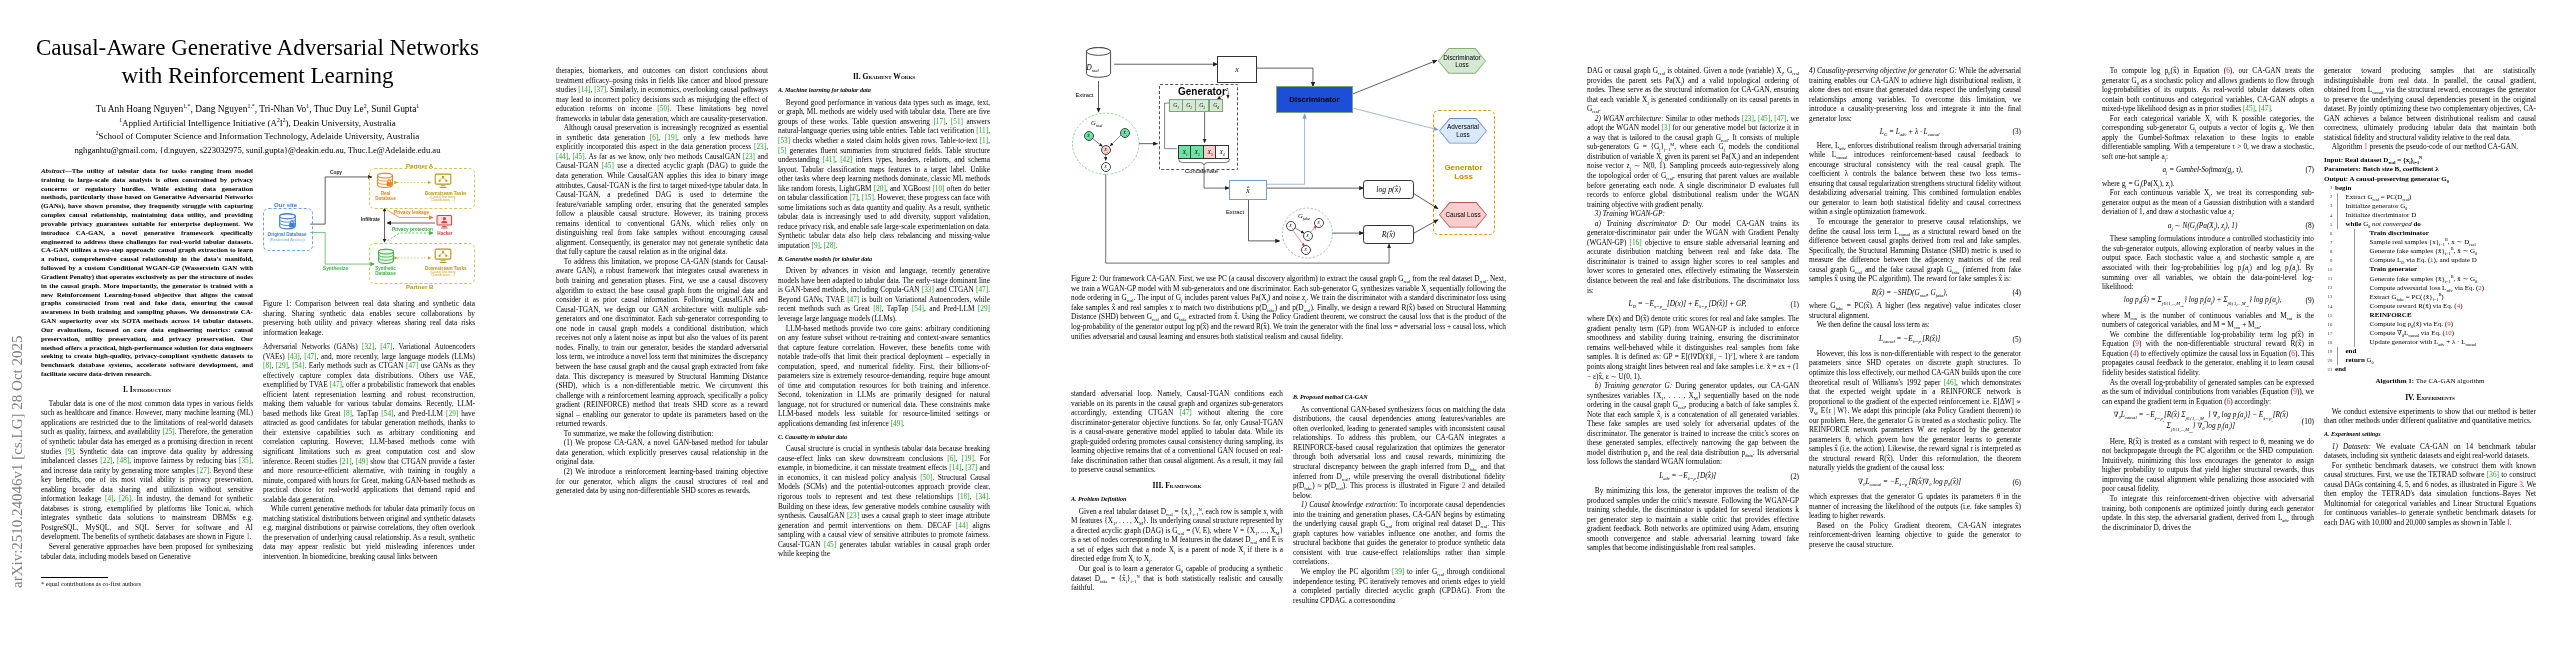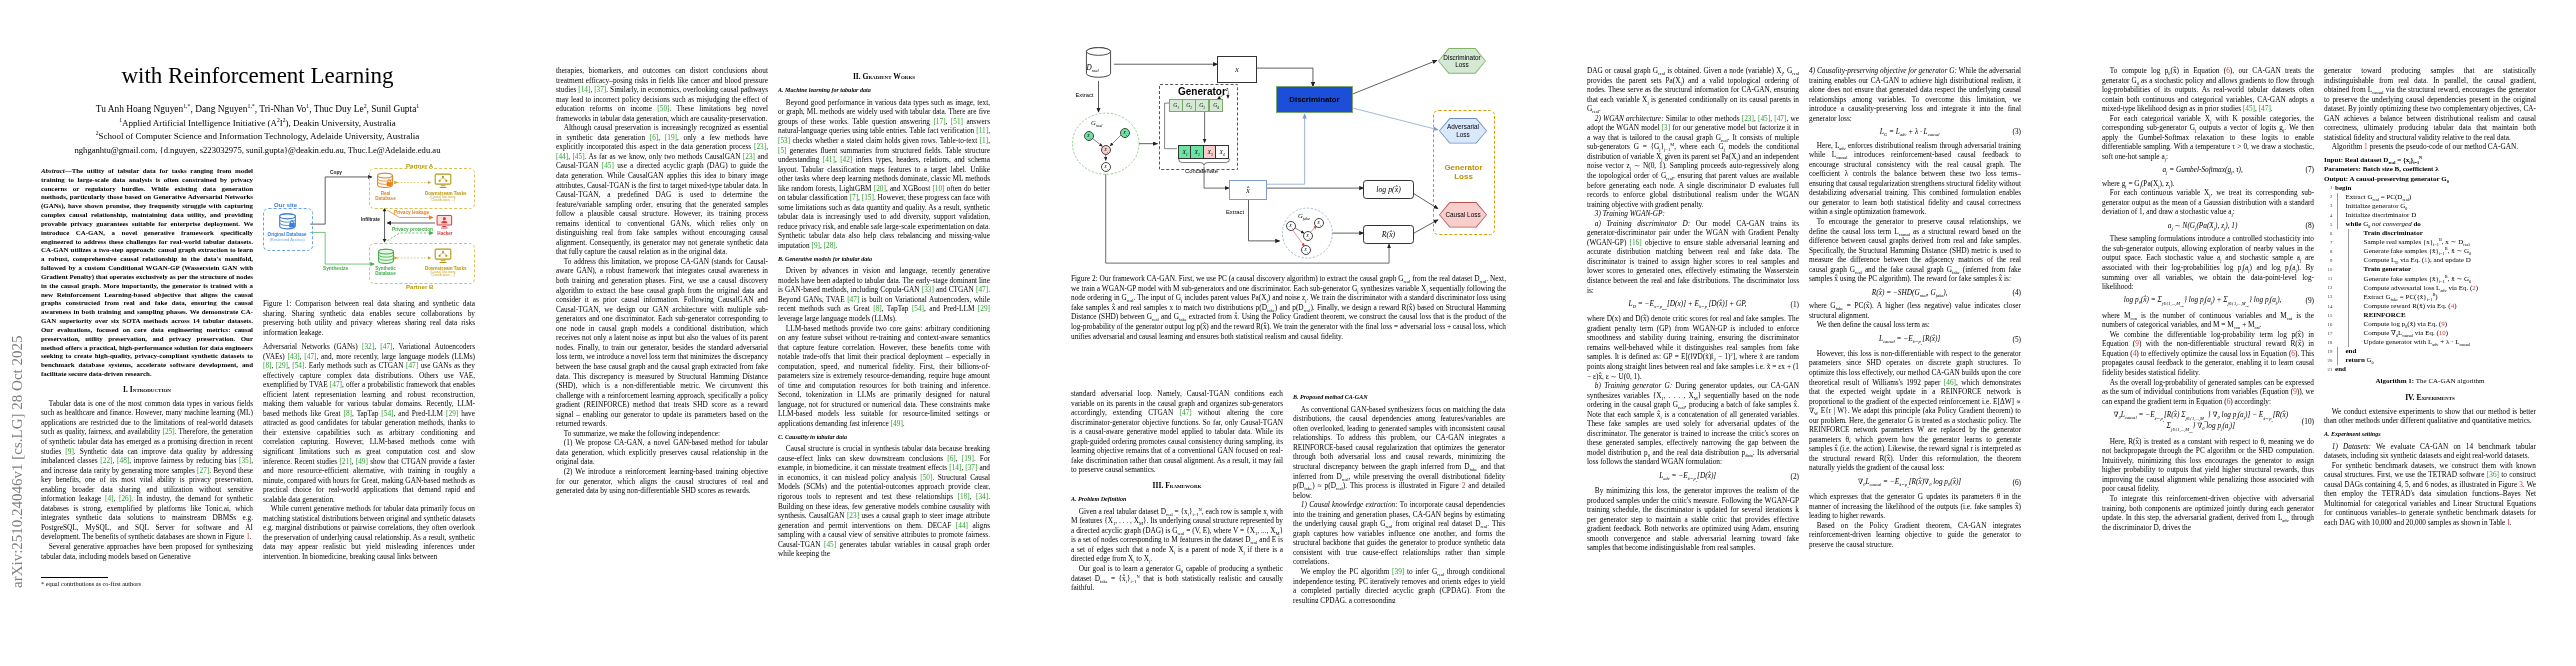--- a/index.html
+++ b/index.html
@@ -44,30 +44,30 @@
   .nodec{position:absolute;width:8.3px;height:8.3px;border-radius:50%;border:0.6px solid #444;display:flex;align-items:center;justify-content:center;font-size:4.2px;font-style:italic;font-family:"Liberation Serif",serif;}
   .gsub{position:absolute;width:12.2px;height:11px;border:0.6px solid #7ca86a;background:#d5e8d4;display:flex;align-items:center;justify-content:center;font-size:5.6px;font-style:italic;font-family:"Liberation Serif",serif;}
   .xsub{position:absolute;width:12.2px;height:12.2px;border:0.6px solid #333;display:flex;align-items:center;justify-content:center;font-size:5.6px;font-style:italic;font-family:"Liberation Serif",serif;}
   .f2t{position:absolute;font-size:5.8px;}
   
   .algo{margin-top:4.4px;font-size:7px;line-height:1.3;}
   .algo .ah{margin:0;text-indent:0;}
   .aline{display:flex;margin:0;}
   .ln{width:8.3px;flex:none;text-align:right;margin-right:2.8px;font-size:4.7px;color:#333;padding-top:1.7px;}
   .i1{padding-left:7.2px;border-left:0.4px solid #999;margin-left:2.2px;}
-  .i2{padding-left:14.5px;border-left:0.4px solid #999;margin-left:13px;}
+  .i2{padding-left:14.5px;border-left:0.4px solid #999;margin-left:19px;}
   .ab{font-weight:bold;}
   .acap{text-align:center;margin-top:2.2px;}
 </style>
 </head>
 <body>
 
 <div class="page" style="left:0">
   <div class="arxiv">arXiv:2510.24046v1  [cs.LG]  28 Oct 2025</div>
-  <h1 class="title"><br><span>with Reinforcement Learning</span></h1>
+  <h1 class="title"><span>Causal-Aware Generative Adversarial Networks</span><br><span>with Reinforcement Learning</span></h1>
   <p class="meta rt" style="top:104px;font-size:9.4px;">Tu Anh Hoang Nguyen<sup>1,*</sup>, Dang Nguyen<sup>1,*</sup>, Tri-Nhan Vo<sup>1</sup>, Thuc Duy Le<sup>2</sup>, Sunil Gupta<sup>1</sup></p>
   <p class="meta rt" style="top:118px;font-size:9px;"><sup>1</sup>Applied Artificial Intelligence Initiative (A<sup>2</sup>I<sup>2</sup>), Deakin University, Australia</p>
   <p class="meta rt" style="top:131px;font-size:9px;"><sup>2</sup>School of Computer Science and Information Technology, Adelaide University, Australia</p>
   <p class="meta em" style="top:145px;font-size:8.6px;">nghganhtu@gmail.com, {d.nguyen, s223032975, sunil.gupta}@deakin.edu.au, Thuc.Le@Adelaide.edu.au</p>
 
   <div class="col" style="left:41px;top:167px;height:409px;">
     <p class="pn abst"><span class="al">Abstract</span><span class="rt">—The utility of tabular data for tasks ranging from model training to large-scale data analysis is often constrained by privacy concerns or regulatory hurdles. While existing data generation methods, particularly those based on Generative Adversarial Networks (GANs), have shown promise, they frequently struggle with capturing complex causal relationship, maintaining data utility, and providing provable privacy guarantees suitable for enterprise deployment. We introduce CA-GAN, a novel generative framework specifically engineered to address these challenges for real-world tabular datasets. CA-GAN utilizes a two-step approach: causal graph extraction to learn a robust, comprehensive causal relationship in the data's manifold, followed by a custom Conditional WGAN-GP (Wasserstein GAN with Gradient Penalty) that operates exclusively as per the structure of nodes in the causal graph. More importantly, the generator is trained with a new Reinforcement Learning-based objective that aligns the causal graphs constructed from real and fake data, ensuring the causal awareness in both training and sampling phases. We demonstrate CA-GAN superiority over six SOTA methods across 14 tabular datasets. Our evaluations, focused on core data engineering metrics: causal preservation, utility preservation, and privacy preservation. Our method offers a practical, high-performance solution for data engineers seeking to create high-quality, privacy-compliant synthetic datasets to benchmark database systems, accelerate software development, and facilitate secure data-driven research.</span></p>
     <h4 class="sec">I. Introduction</h4>
     <p class="p rt">Tabular data is one of the most common data types in various fields such as healthcare and finance. However, many machine learning (ML) applications are restricted due to the limitations of real-world datasets such as quality, fairness, and availability <span class="cite">[25]</span>. Therefore, the generation of synthetic tabular data has emerged as a promising direction in recent studies <span class="cite">[9]</span>. Synthetic data can improve data quality by addressing imbalanced classes <span class="cite">[22]</span>, <span class="cite">[48]</span>, improve fairness by reducing bias <span class="cite">[35]</span>, and increase data rarity by generating more samples <span class="cite">[27]</span>. Beyond these key benefits, one of its most vital ability is privacy preservation, enabling broader data sharing and utilization without sensitive information leakage <span class="cite">[4]</span>, <span class="cite">[26]</span>. In industry, the demand for synthetic databases is strong, exemplified by platforms like Tonic.ai, which integrates synthetic data solutions to mainstream DBMSs e.g. PostgreSQL, MySQL, and SQL Server for software and AI development. The benefits of synthetic databases are shown in Figure <span class="iref">1</span>.</p>
     <p class="p rt">Several generative approaches have been proposed for synthesizing tabular data, including models based on Generative</p>
@@ -177,21 +177,21 @@
     <p class="pn rt">Adversarial Networks (GANs) <span class="cite">[32]</span>, <span class="cite">[47]</span>, Variational Autoencoders (VAEs) <span class="cite">[43]</span>, <span class="cite">[47]</span>, and, more recently, large language models (LLMs) <span class="cite">[8]</span>, <span class="cite">[29]</span>, <span class="cite">[54]</span>. Early methods such as CTGAN <span class="cite">[47]</span> use GANs as they effectively capture complex data distributions. Others use VAE, exemplified by TVAE <span class="cite">[47]</span>, offer a probabilistic framework that enables efficient latent representation learning and robust reconstruction, making them valuable for various tabular domains. Recently, LLM-based methods like Great <span class="cite">[8]</span>, TapTap <span class="cite">[54]</span>, and Pred-LLM <span class="cite">[29]</span> have attracted as good candidates for tabular generation methods, thanks to their extensive capabilities such as arbitrary conditioning and correlation capturing. However, LLM-based methods come with significant limitations such as great computation cost and slow inference. Recent studies <span class="cite">[21]</span>, <span class="cite">[49]</span> show that CTGAN provide a faster and more resource-efficient alternative, with training in roughly a minute, compared with hours for Great, making GAN-based methods as practical choice for real-world applications that demand rapid and scalable data generation.</p>
     <p class="p rt">While current generative methods for tabular data primarily focus on matching statistical distributions between original and synthetic datasets e.g. marginal distributions or pairwise correlations, they often overlook the preservation of underlying causal relationship. As a result, synthetic data may appear realistic but yield misleading inferences under intervention. In biomedicine, breaking causal links between</p>
   </div>
 </div>
 
 <div class="page" style="left:515px">
   <div class="col" style="left:41px;top:66px;height:537px;">
     <p class="pn rt">therapies, biomarkers, and outcomes can distort conclusions about treatment efficacy–posing risks in fields like cancer and blood pressure studies <span class="cite">[14]</span>, <span class="cite">[37]</span>. Similarly, in economics, overlooking causal pathways may lead to incorrect policy decisions such as misjudging the effect of education reforms on income <span class="cite">[50]</span>. These limitations beg novel frameworks in tabular data generation, which are causality-preservation.</p>
     <p class="p rt">Although causal preservation is increasingly recognized as essential in synthetic data generation <span class="cite">[6]</span>, <span class="cite">[19]</span>, only a few methods have explicitly incorporated this aspect in the data generation process <span class="cite">[23]</span>, <span class="cite">[44]</span>, <span class="cite">[45]</span>. As far as we know, only two methods CausalGAN <span class="cite">[23]</span> and Causal-TGAN <span class="cite">[45]</span> use a directed acyclic graph (DAG) to guide the data generation. While CausalGAN applies this idea to binary image attributes, Causal-TGAN is the first to target mixed-type tabular data. In Causal-TGAN, a predefined DAG is used to determine the feature/variable sampling order, ensuring that the generated samples follow a plausible causal structure. However, its training process remains identical to conventional GANs, which relies only on distinguishing real from fake samples without encouraging causal alignment. Consequently, its generator may not generate synthetic data that fully capture the causal relation as in the original data.</p>
     <p class="p rt">To address this limitation, we propose CA-GAN (stands for Causal-aware GAN), a robust framework that integrates causal awareness in both training and generation phases. First, we use a causal discovery algorithm to extract the base causal graph from the original data and consider it as prior causal information. Following CausalGAN and Causal-TGAN, we design our GAN architecture with multiple sub-generators and one discriminator. Each sub-generator corresponding to one node in causal graph models a conditional distribution, which receives not only a latent noise as input but also the values of its parent nodes. Finally, to train our generator, besides the standard adversarial loss term, we introduce a novel loss term that minimizes the discrepancy between the base causal graph and the causal graph extracted from fake data. This discrepancy is measured by Structural Hamming Distance (SHD), which is a non-differentiable metric. We circumvent this challenge with a reinforcement learning approach, specifically a policy gradient (REINFORCE) method that treats SHD score as a reward signal – enabling our generator to update its parameters based on the returned rewards.</p>
-    <p class="p rt">To summarize, we make the following independence:</p>
+    <p class="p rt">To summarize, we make the following distribution:</p>
     <p class="p rt">(1) We propose CA-GAN, a novel GAN-based method for tabular data generation, which explicitly preserves causal relationship in the original data.</p>
     <p class="p rt">(2) We introduce a reinforcement learning-based training objective for our generator, which aligns the causal structures of real and generated data by using non-differentiable SHD scores as rewards.</p>
   </div>
   <div class="col" style="left:263px;top:66px;height:537px;">
     <h4 class="sec">II. Gradient Works</h4>
     <h5 class="ssec pn">A. Machine learning for tabular data</h5>
     <p class="p rt">Beyond good performance in various data types such as image, text, or graph, ML methods are widely used with tabular data. There are five groups of these works. Table question answering <span class="cite">[17]</span>, <span class="cite">[51]</span> answers natural-language queries using table entries. Table fact verification <span class="cite">[11]</span>, <span class="cite">[53]</span> checks whether a stated claim holds given rows. Table-to-text <span class="cite">[1]</span>, <span class="cite">[5]</span> generates fluent summaries from structured fields. Table structure understanding <span class="cite">[41]</span>, <span class="cite">[42]</span> infers types, headers, relations, and schema layout. Tabular classification maps features to a target label. Unlike other tasks where deep learning methods dominate, classic ML methods like random forests, LightGBM <span class="cite">[20]</span>, and XGBoost <span class="cite">[10]</span> often do better on tabular classification <span class="cite">[7]</span>, <span class="cite">[15]</span>. However, these progress can face with some limitations such as data quantity and quality. As a result, synthetic tabular data is increasingly used to add diversity, support validation, reduce privacy risk, and enable safe large-scale experimentation on data. Synthetic tabular data also help class rebalancing and missing-value imputation <span class="cite">[9]</span>, <span class="cite">[28]</span>.</p>
     <h5 class="ssec pn">B. Generative models for tabular data</h5>
     <p class="p rt">Driven by advances in vision and language, recently generative models have been adapted to tabular data. The early-stage dominant line is GAN-based methods, including Copula-GAN <span class="cite">[33]</span> and CTGAN <span class="cite">[47]</span>. Beyond GANs, TVAE <span class="cite">[47]</span> is built on Variational Autoencoders, while recent methods such as Great <span class="cite">[8]</span>, TapTap <span class="cite">[54]</span>, and Pred-LLM <span class="cite">[29]</span> leverage large language models (LLMs).</p>
     <p class="p rt">LLM-based methods provide two core gains: arbitrary conditioning on any feature subset without re-training and context-aware semantics that capture feature correlation. However, these benefits come with notable trade-offs that limit their practical deployment – especially in computation, speed, and numerical fidelity. First, their billions-of-parameters size is extremely resource-demanding, require huge amount of time and computation resources for both training and inference. Second, tokenization in LLMs are primarily designed for natural language, not for structured or numerical data. These constraints make LLM-based models less suitable for resource-limited settings or applications demanding fast inference <span class="cite">[49]</span>.</p>

